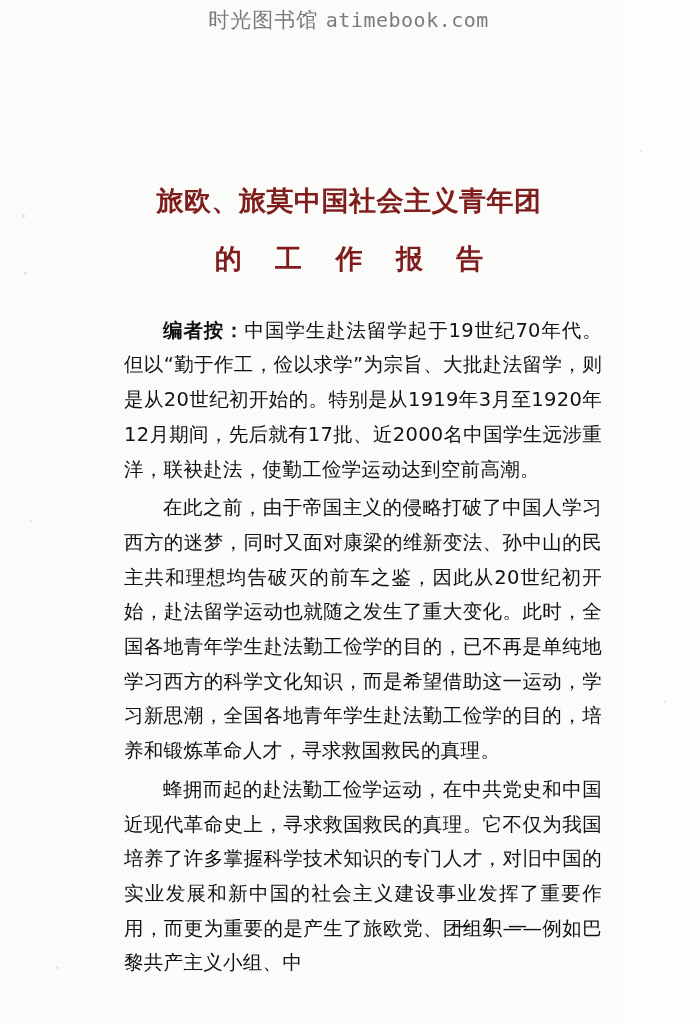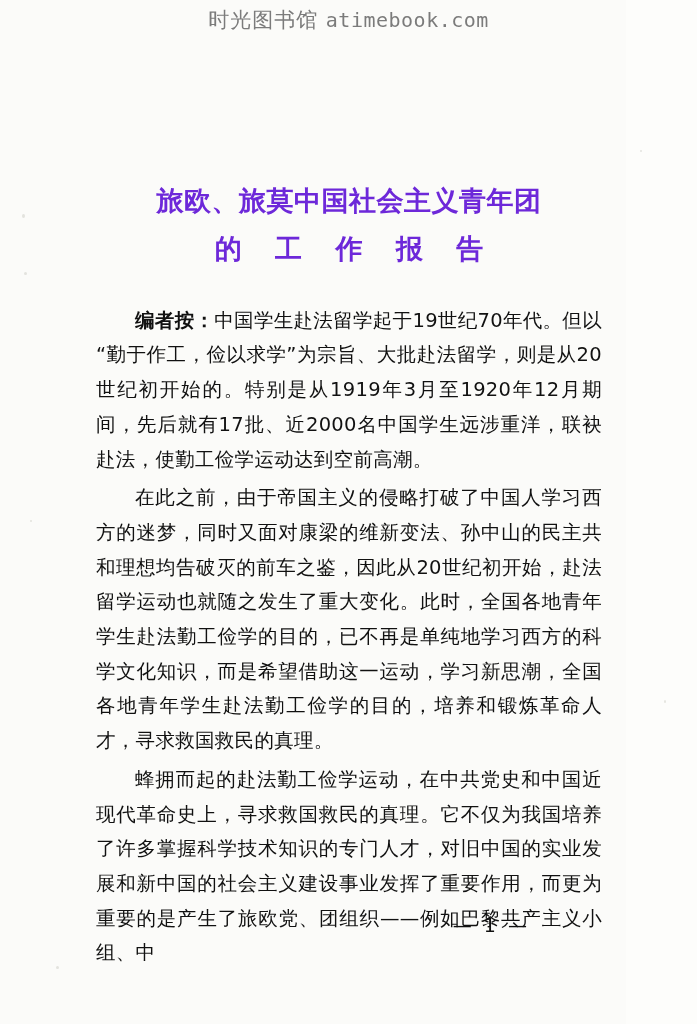--- a/index.html
+++ b/index.html
@@ -52,30 +52,31 @@
     color: #121212;
   }
   h1.title {
     margin: 0;
     font-size: 27px;
     font-weight: bold;
     line-height: 1.55;
     text-align: center;
     letter-spacing: 0.5px;
     font-family: "DejaVu Sans", sans-serif;
-    color: #6d28d9;
+    color: #7f1d1d;
   }
   h1.title .line2 {
     display: block;
     letter-spacing: 12px;
     padding-left: 12px;
-    margin-top: 6px;
+    margin-top: 16px;
   }
   .paragraphs {
     margin-top: 34px;
+    margin-left: 28px;
   }
   p.para {
     margin: 0 0 4px 0;
     font-size: 19.5px;
     line-height: 1.78;
     text-align: justify;
     text-justify: inter-ideograph;
     text-indent: 2em;
     letter-spacing: 0.3px;
     font-family: "DejaVu Sans", sans-serif;

